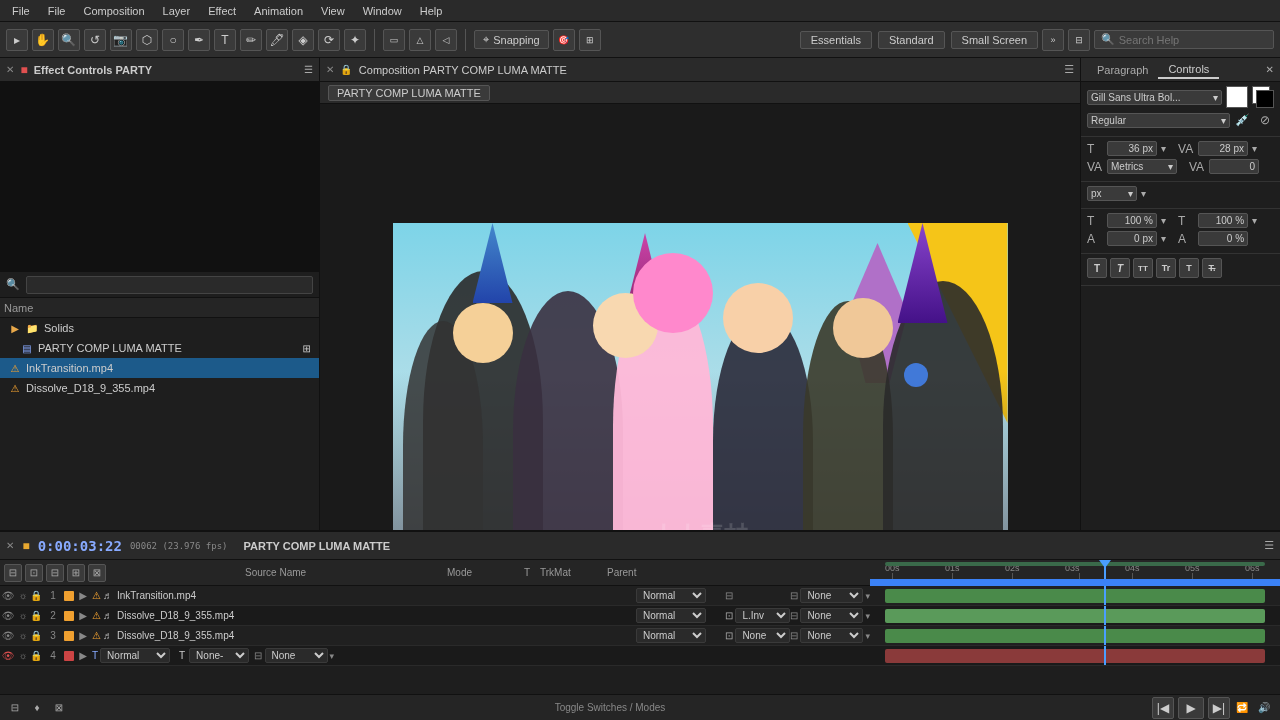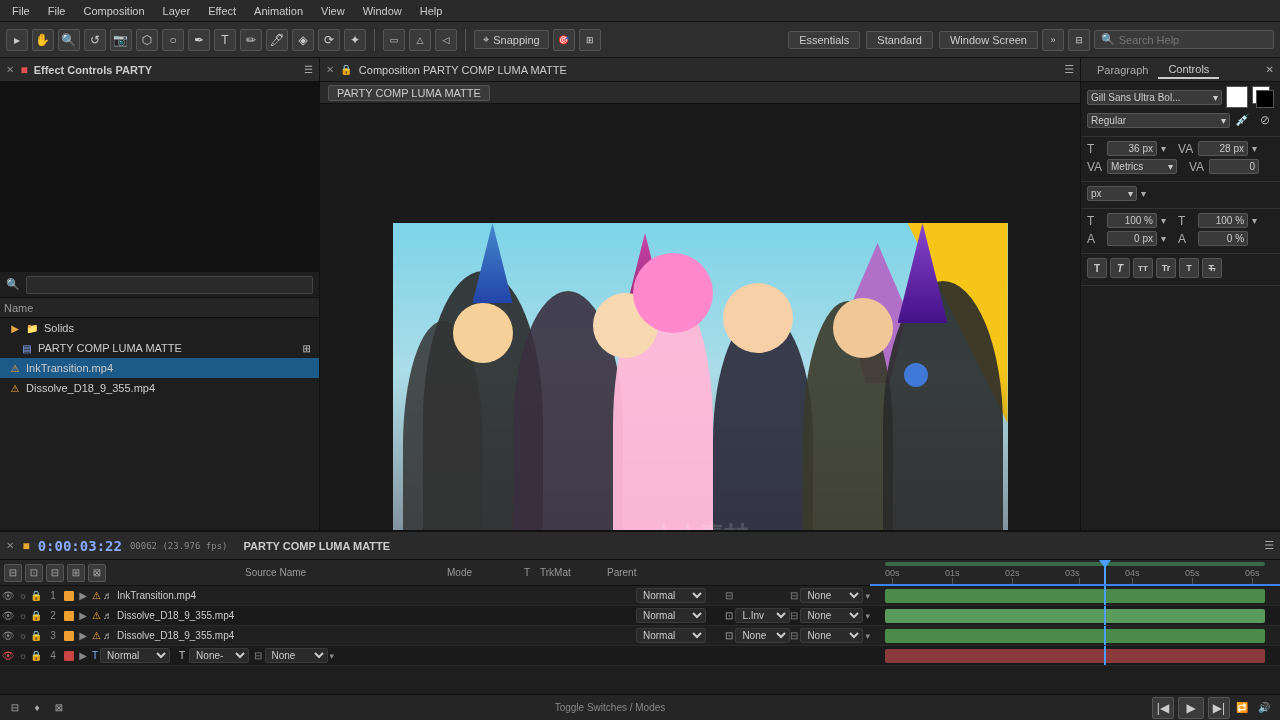--- a/index.html
+++ b/index.html
@@ -523,21 +523,21 @@
   <div class="snapping-toggle">
     <span>⌖</span>
     <span>Snapping</span>
   </div>
   <div class="toolbar-btn" style="font-size:9px;">🎯</div>
   <div class="toolbar-btn" style="font-size:9px;">⊞</div>
   <div class="toolbar-spacer"></div>
   <div class="workspace-btns">
     <div class="workspace-btn">Essentials</div>
     <div class="workspace-btn">Standard</div>
-    <div class="workspace-btn">Window Screen</div>
+    <div class="workspace-btn">Small Screen</div>
   </div>
   <div class="toolbar-btn" style="font-size:9px;">»</div>
   <div class="toolbar-btn" style="font-size:9px;">⊟</div>
   <div class="search-help-box">
     <span style="color:#aaa;font-size:11px;">🔍</span>
     <input class="search-help-input" placeholder="Search Help" style="">
   </div>
 </div>
 
 <div class="main-layout">
@@ -923,21 +923,21 @@
           <select class="layer-parent-select">
             <option>None</option>
           </select>
           <span style="font-size:9px;color:#888;">▾</span>
         </div>
       </div>
     </div>
 
     <div style="flex:1;display:flex;flex-direction:column;overflow:hidden;">
 
-      <div style="height:26px;background:#252525;position:relative;border-bottom:2px solid #3b82f6;overflow:hidden;">
+      <div style="height:26px;background:#252525;position:relative;border-bottom:7px solid #3b82f6;overflow:hidden;">
 
         <div style="position:absolute;left:15px;bottom:0;font-size:9px;color:#888;display:flex;flex-direction:column;align-items:center;">
           <span>00s</span>
           <div style="width:1px;height:6px;background:#555;"></div>
         </div>
         <div style="position:absolute;left:75px;bottom:0;font-size:9px;color:#888;display:flex;flex-direction:column;align-items:center;">
           <span>01s</span>
           <div style="width:1px;height:6px;background:#555;"></div>
         </div>
         <div style="position:absolute;left:135px;bottom:0;font-size:9px;color:#888;display:flex;flex-direction:column;align-items:center;">

